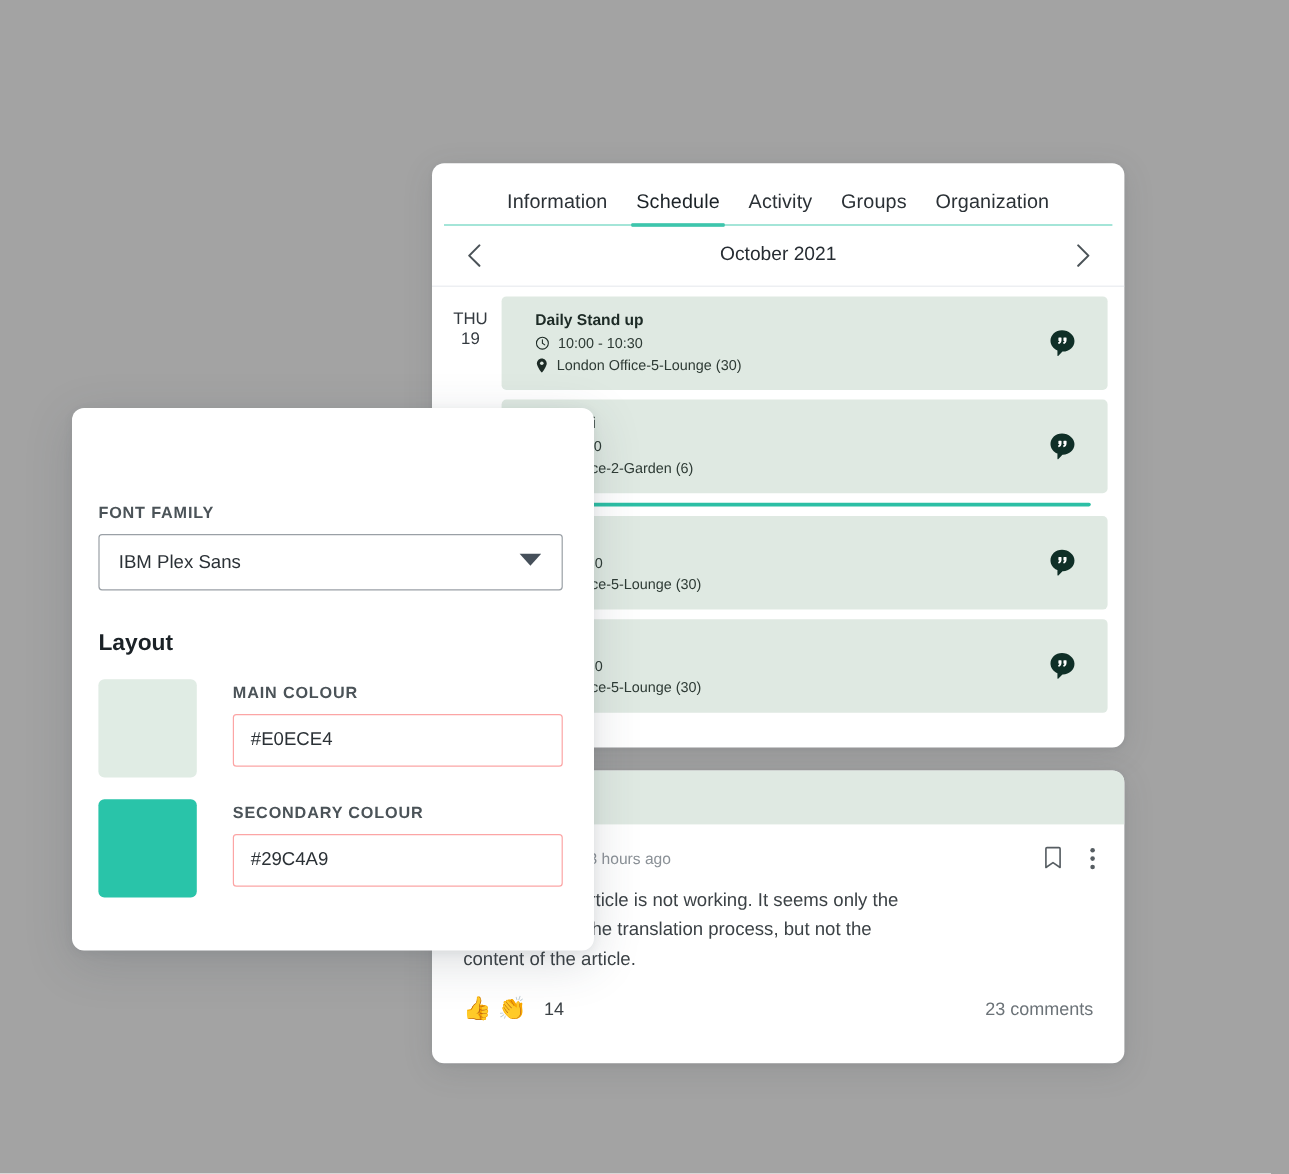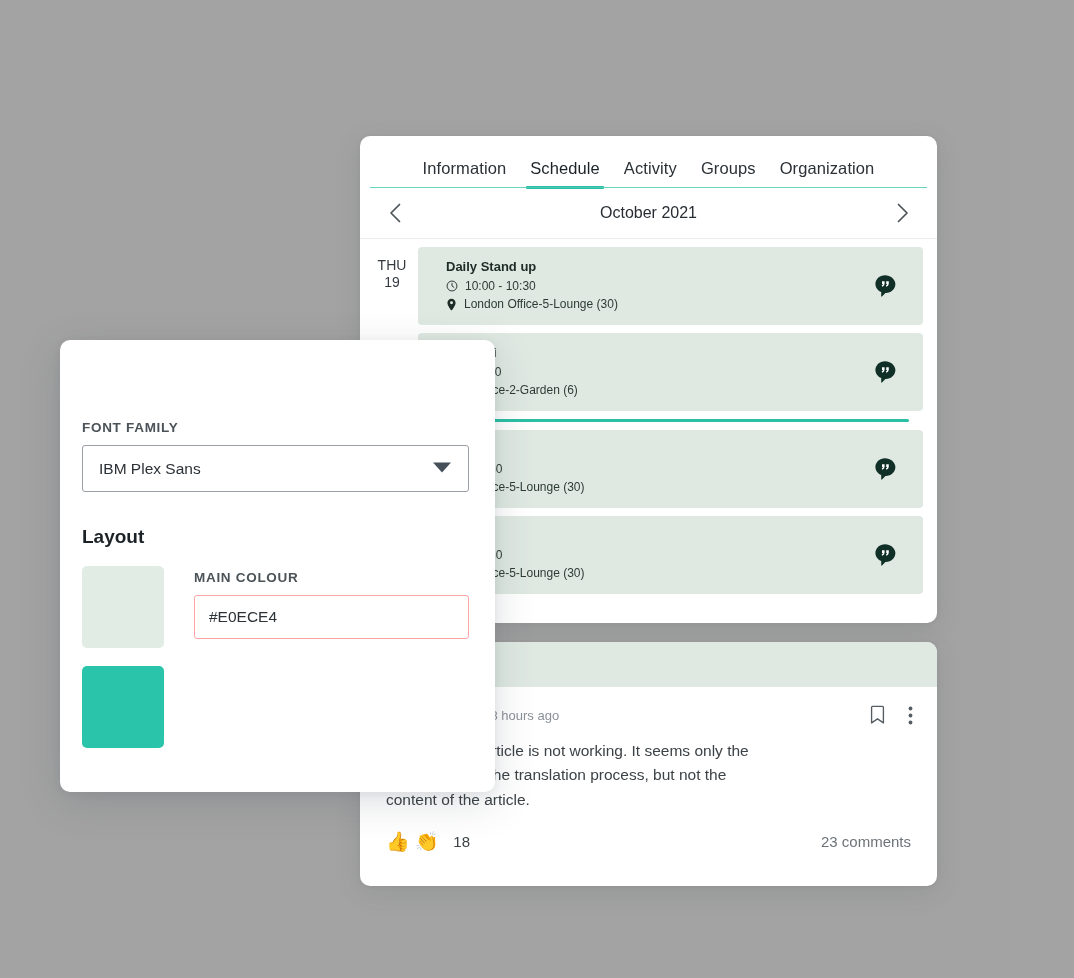--- a/index.html
+++ b/index.html
@@ -550,21 +550,21 @@
     <div class="post-body">
       <div>nslation of an article is not working. It seems only the</div>
       <div>ow included in the translation process, but not the</div>
       <div>content of the article.</div>
     </div>
 
     <div class="post-footer">
       <div class="reactions">
         <span class="reaction-emoji">👍</span>
         <span class="reaction-emoji">👏</span>
-        <span class="reaction-count">18</span>
+        <span class="reaction-count">14</span>
       </div>
       <div class="comments-count">23 comments</div>
     </div>
   </div>
 
   <div class="theme-panel">
 
     <div class="panel-inner">
 
 
@@ -586,18 +586,24 @@
         <div class="colour-fields">
           <div class="colour-label">MAIN COLOUR</div>
           <div class="text-input">
             <span>#E0ECE4</span>
           </div>
         </div>
       </div>
 
       <div class="colour-row">
         <div class="swatch" style="background:#29C4A9"></div>
+        <div class="colour-fields">
+          <div class="colour-label">SECONDARY COLOUR</div>
+          <div class="text-input">
+            <span>#29C4A9</span>
+          </div>
+        </div>
       </div>
 
     </div>
   </div>
 
 </div>
 
 </body></html>

